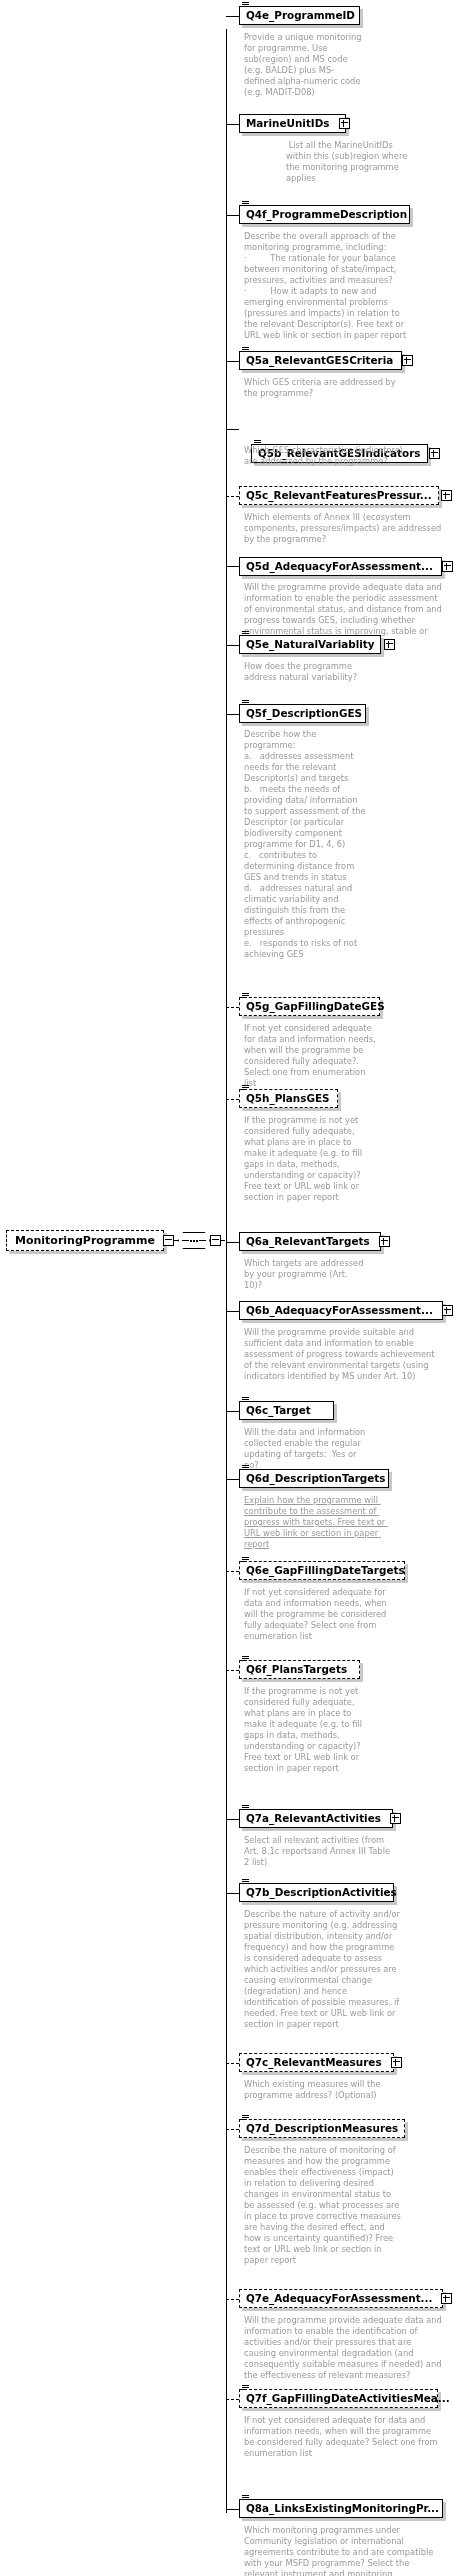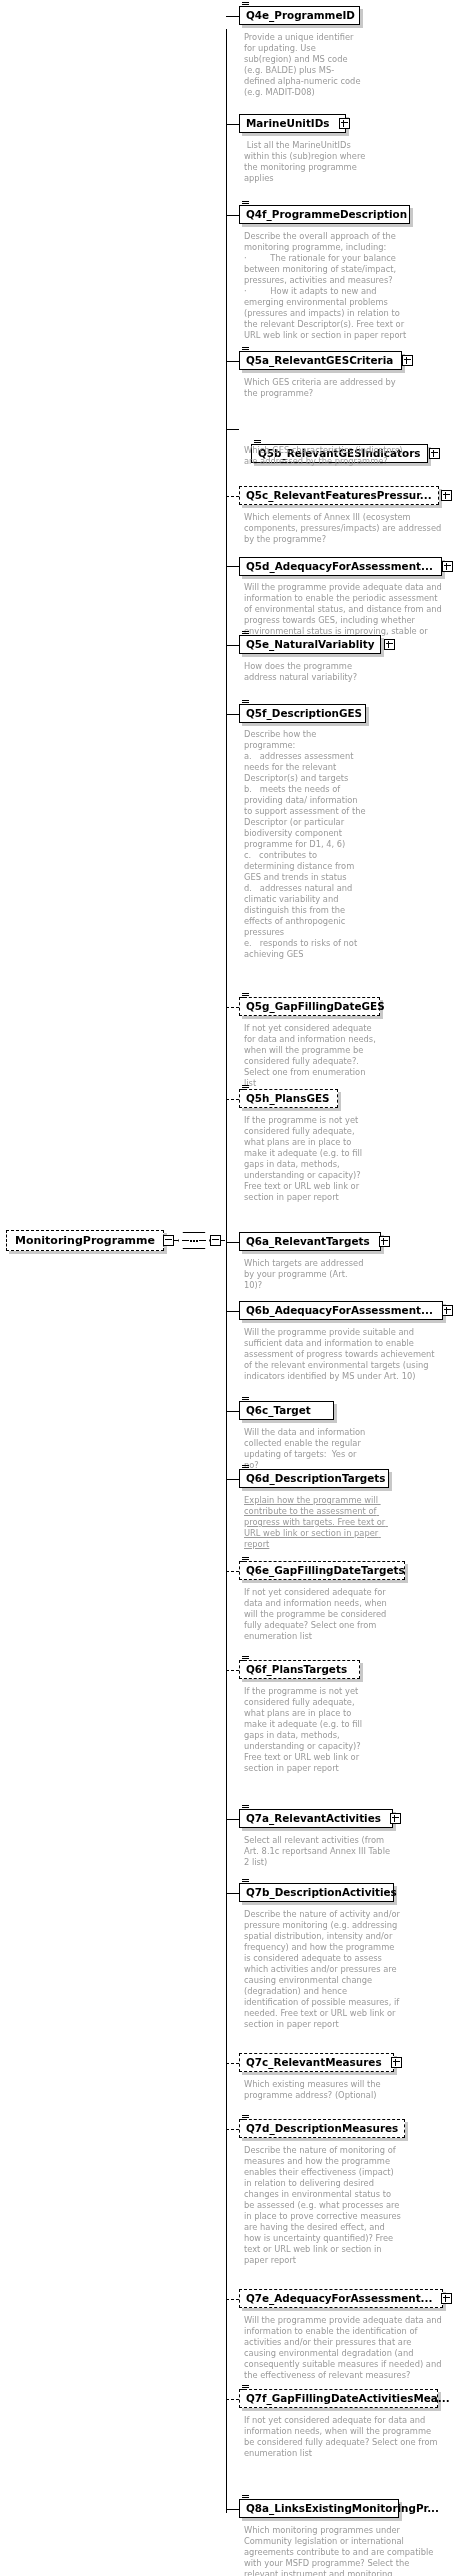--- a/index.html
+++ b/index.html
@@ -116,30 +116,30 @@
       <div class="item" style="top: 6px;">
         <div class="box" style="width: 121px;">
           <span class="doc-icon">
             <i></i>
             <i></i>
             <i></i>
           </span>
           <span class="name">Q4e_ProgrammeID</span>
         </div>
       </div>
-      <div class="desc" style="top: 32px; width: 119px;">Provide a unique identifier for updating. Use sub(region) and MS code (e.g. BALDE) plus MS-defined alpha-numeric code (e.g. MADIT-D08)</div>
+      <div class="desc" style="top: 32px; width: 119px;">Provide a unique monitoring for programme. Use sub(region) and MS code (e.g. BALDE) plus MS-defined alpha-numeric code (e.g. MADIT-D08)</div>
       <div class="stub" style="left: 226px; top: 124px; width: 13px;"></div>
       <div class="item" style="top: 114px;">
         <div class="box" style="width: 107px;">
           <span class="name">MarineUnitIDs</span>
           <span class="spacer"></span>
           <span class="plus-box"></span>
         </div>
       </div>
-      <div class="desc" style="top: 140px; width: 125px;"> List all the MarineUnitIDs within this (sub)region where the monitoring programme applies</div>
+      <div class="desc" style="top: 140px; width: 125px; margin-left: 42px;"> List all the MarineUnitIDs within this (sub)region where the monitoring programme applies</div>
       <div class="stub" style="left: 226px; top: 215px; width: 13px;"></div>
       <div class="item" style="top: 205px;">
         <div class="box" style="width: 171px;">
           <span class="doc-icon">
             <i></i>
             <i></i>
             <i></i>
           </span>
           <span class="name">Q4f_ProgrammeDescription</span>
         </div>
@@ -377,21 +377,21 @@
             <i></i>
             <i></i>
             <i></i>
           </span>
           <span class="name">Q7f_GapFillingDateActivitiesMea...</span>
         </div>
       </div>
       <div class="desc" style="top: 2415px; width: 195px;">If not yet considered adequate for data and information needs, when will the programme be considered fully adequate? Select one from enumeration list</div>
       <div class="stub" style="left: 226px; top: 2509px; width: 13px;"></div>
       <div class="item" style="top: 2499px;">
-        <div class="box" style="width: 160px; gap: 9px;">
+        <div class="box" style="width: 204px; gap: 9px;">
           <span class="doc-icon">
             <i></i>
             <i></i>
             <i></i>
           </span>
           <span class="name">Q8a_LinksExistingMonitoringPr...</span>
           <span class="spacer"></span>
           <span class="plus-box"></span>
         </div>
       </div>

